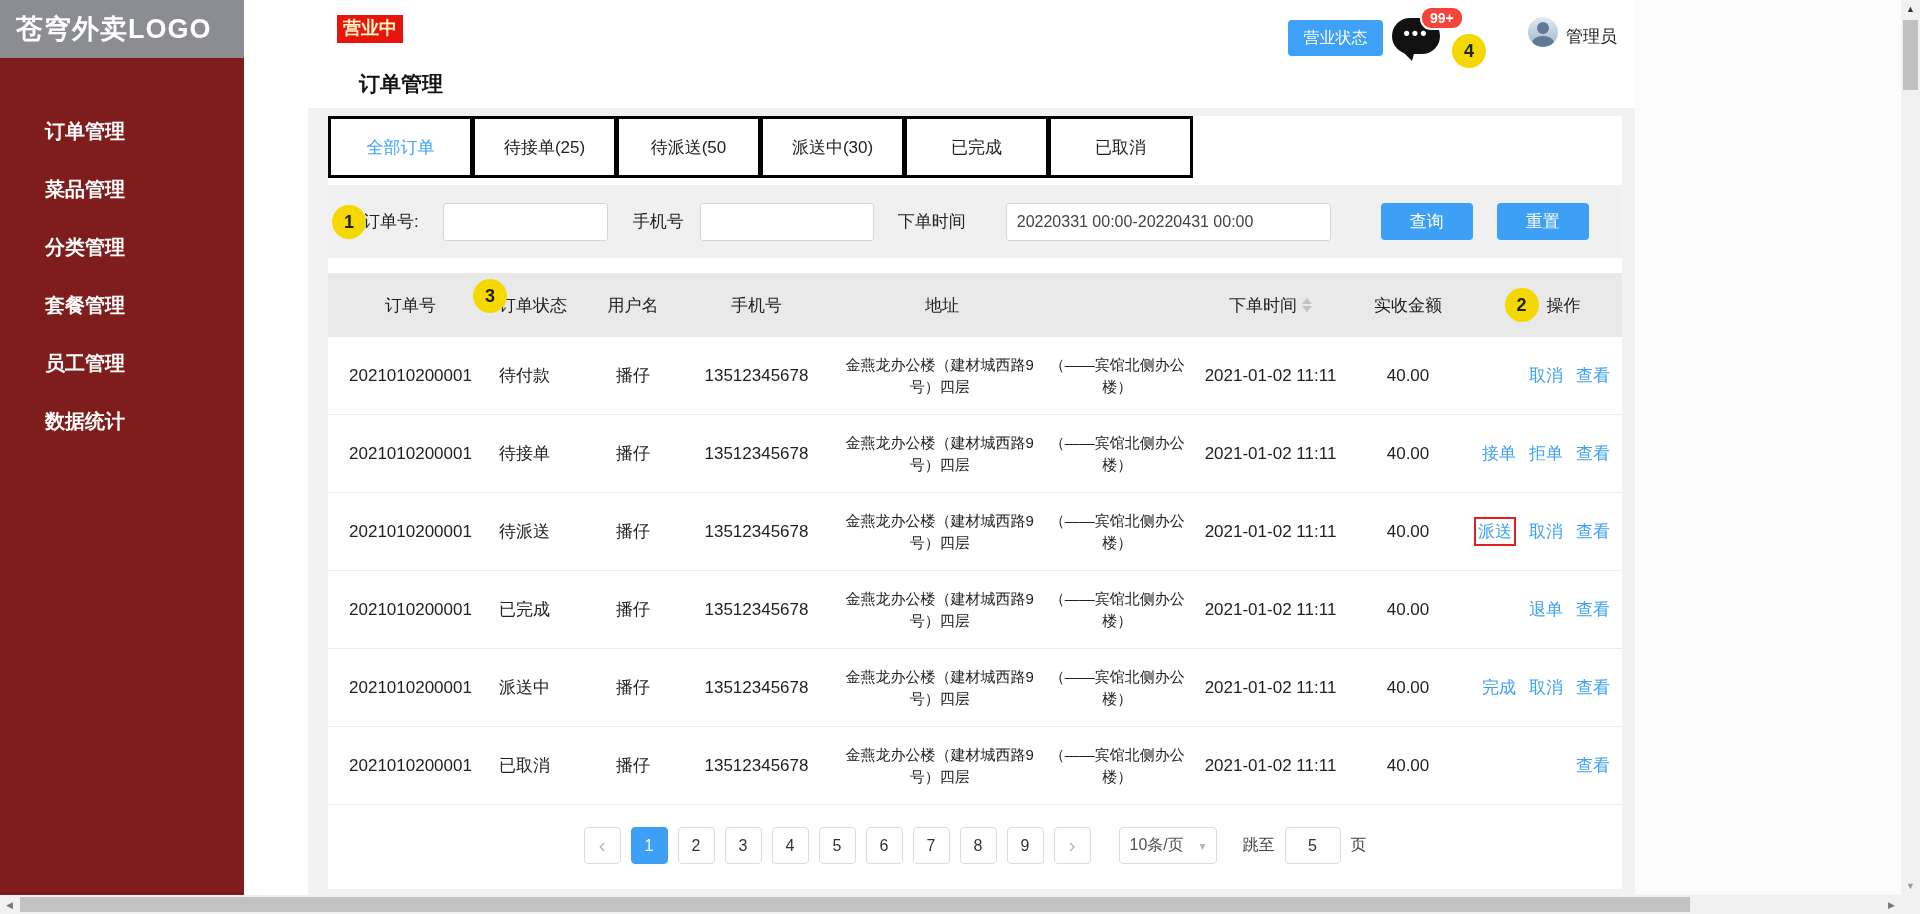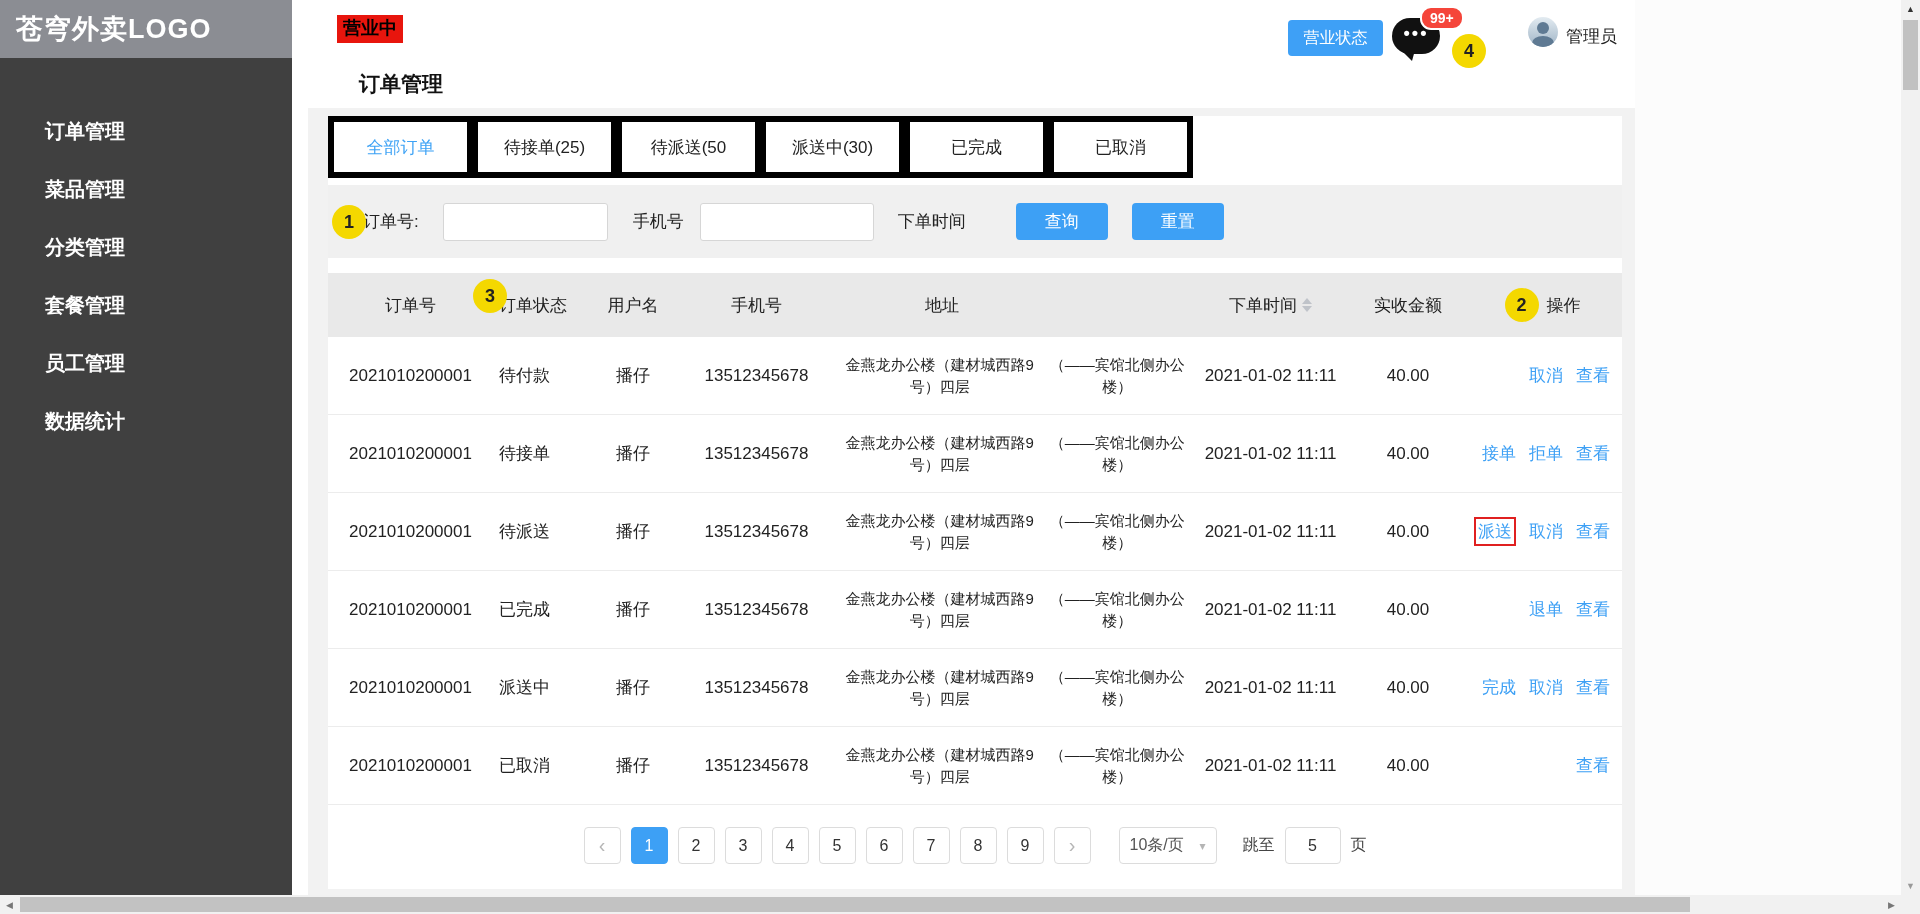--- a/index.html
+++ b/index.html
@@ -1,31 +1,31 @@
 <!DOCTYPE html>
 <html><head>
 <meta charset="utf-8">
 <style>
   html,body{margin:0;padding:0;}
   body{width:1920px;height:914px;position:relative;overflow:hidden;background:#fff;
        font-family:"Liberation Sans","DejaVu Sans",sans-serif;color:#222;}
   *{box-sizing:border-box;}
 
   
-  .sidebar{position:absolute;left:0;top:0;width:292px;height:895px;background:#404040;z-index:2;}
+  .sidebar{position:absolute;left:0;top:0;width:244px;height:895px;background:#7f1d1d;z-index:2;}
   .logo{height:58px;background:#8b8d93;color:#fff;font-size:27px;font-weight:bold;
         display:flex;align-items:center;padding-left:16px;letter-spacing:1px;}
   .nav{padding-top:44px;}
   .nav-item{height:58px;display:flex;align-items:center;padding-left:45px;color:#fff;
             font-size:20px;font-weight:bold;cursor:pointer;}
 
   
   .main{position:absolute;left:308px;top:0;width:1327px;height:895px;background:#f2f2f2;}
   .topbar{position:absolute;left:0;top:0;width:100%;height:108px;background:#fff;}
-  .open-badge{position:absolute;left:29px;top:15px;background:#e8150d;color:#000000;
+  .open-badge{position:absolute;left:29px;top:15px;background:#e8150d;color:#fef9c3;
               font-size:18px;font-weight:bold;padding:3px 6px;line-height:1.2;}
   .page-title{position:absolute;left:51px;top:70px;font-size:21px;font-weight:bold;color:#111;}
   .status-btn{position:absolute;left:980px;top:20px;width:95px;height:36px;background:#3ea0f6;
               border:none;border-radius:4px;color:#fff;font-size:16px;cursor:pointer;font-family:inherit;}
   .msg-wrap{position:absolute;left:1078px;top:6px;width:112px;height:68px;}
   .msg-bubble{position:absolute;left:6px;top:12px;width:48px;height:36px;background:#111;
               border-radius:18px;display:flex;align-items:center;justify-content:center;cursor:pointer;}
   .msg-bubble .dots{color:#fff;font-size:18px;font-weight:bold;letter-spacing:2px;line-height:1;margin-top:-6px;}
   .bubble-tail{position:absolute;left:9px;bottom:-7px;width:0;height:0;
                border-left:11px solid transparent;border-right:3px solid transparent;border-top:11px solid #111;}
@@ -36,21 +36,21 @@
   .annot4{position:absolute;left:66px;top:28px;}
   .avatar{position:absolute;left:1220px;top:17px;width:30px;height:30px;border-radius:50%;
           background:linear-gradient(180deg,#e3ebf1 0%,#9fb4c6 100%);overflow:hidden;cursor:pointer;}
   .avatar-head{position:absolute;left:9px;top:5px;width:12px;height:12px;border-radius:50%;background:#5f7a93;}
   .avatar-body{position:absolute;left:4px;top:19px;width:22px;height:14px;border-radius:50% 50% 0 0;background:#5f7a93;}
   .user-name{position:absolute;left:1258px;top:25px;font-size:17px;color:#222;}
 
   
   .card{position:absolute;left:20px;top:116px;width:1294px;height:773px;background:#fff;}
   .tabs{display:flex;height:62px;}
-  .tab{width:145px;height:62px;border:6px solid #000000;margin-left:-1px;display:flex;
+  .tab{width:145px;height:62px;border:3px solid #000000;margin-left:-1px;display:flex;
        align-items:center;justify-content:center;font-size:17px;color:#222;background:#fff;cursor:pointer;}
   .tab:first-child{margin-left:0;}
   .tab.active{color:#3da2f5;}
 
   .filter-bar{position:relative;margin-top:7px;height:73px;background:#f0f0f0;display:flex;align-items:center;}
   .annot1{position:absolute;left:4px;top:20px;}
   .f-label{font-size:17px;color:#222;white-space:nowrap;}
   .l1{margin-left:35px;}
   .l2{margin-left:25px;}
   .l3{margin-left:24px;}
@@ -167,20 +167,21 @@
           <div class="tab">已取消</div>
         </div>
 
       <div class="filter-bar">
         <span class="annot annot1">1</span>
         <label class="f-label l1">订单号:</label>
         <input class="f-input i1" value="" style="">
         <label class="f-label l2">手机号</label>
         <input class="f-input i2" value="" style="">
         <label class="f-label l3">下单时间</label>
+        <input class="f-input i3" value="20220331 00:00-20220431 00:00" style="">
         <button class="btn search-btn">查询</button>
         <button class="btn reset-btn">重置</button>
       </div>
 
       <div class="thead">
         <div class="th c1">订单号</div>
         <div class="th c2">订单状态</div>
         <div class="th c3">用户名</div>
         <div class="th c4">手机号</div>
         <div class="th c5">地址</div>

